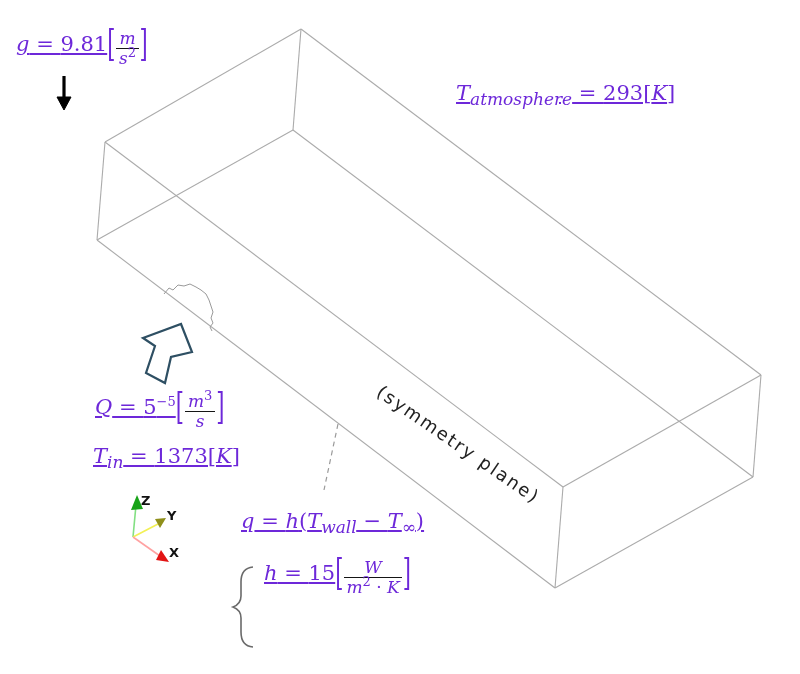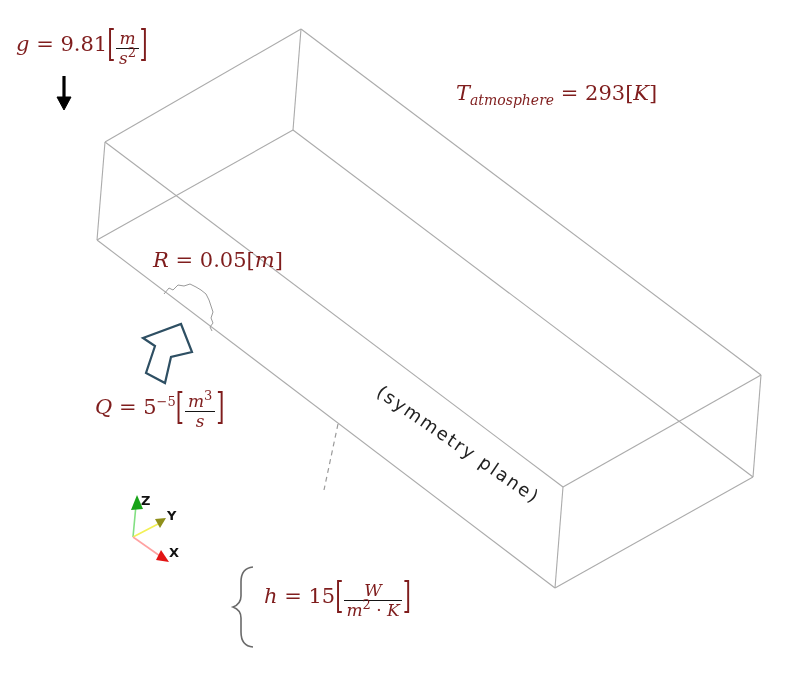--- a/index.html
+++ b/index.html
@@ -1,21 +1,21 @@
 <!DOCTYPE html>
 <html><head>
 <meta charset="utf-8">
 <style>
   html,body{margin:0;padding:0;background:#fff;}
   .canvas{position:relative;width:800px;height:674px;background:#ffffff;overflow:hidden;
           font-family:"DejaVu Serif", serif;color:#1a1a1a;}
   .layer{position:absolute;left:0;top:0;}
-  .eq{position:absolute;font-size:21px;line-height:1;white-space:nowrap;color:#7f1d1d;}
+  .eq{position:absolute;font-size:21px;line-height:1;white-space:nowrap;color:#6d28d9;text-decoration:underline;}
   .var{font-style:italic;}
-  .eq sub{font-size:14px;font-style:italic;line-height:0;}
+  .eq sub{font-size:17px;font-style:italic;line-height:0;}
   .eq sup{font-size:13px;line-height:0;}
   .frac{display:inline-block;vertical-align:-13px;text-align:center;font-size:17px;line-height:1.12;margin:0 1px;}
   .frac .num{display:block;border-bottom:1.4px solid #151515;padding:0 3px;}
   .frac .den{display:block;padding:0 2px;}
   .br{display:inline-block;transform:scaleY(1.8);transform-origin:50% 54%;}
   .sym{position:absolute;left:385px;top:381px;font-family:"DejaVu Sans", sans-serif;
        font-size:18px;letter-spacing:2px;color:#222;transform:rotate(34.5deg);
        transform-origin:0 0;white-space:nowrap;}
   .axis-label{position:absolute;font-family:"DejaVu Sans", sans-serif;font-weight:bold;
        font-size:13px;color:#111;line-height:1;}
@@ -66,31 +66,34 @@
   </svg>
 
   <div class="eq" style="left:16px;top:29px;">
     <span class="var">g</span><span> = </span><span>9.81</span><span class="br">[</span><span class="frac"><span class="num var">m</span><span class="den"><span class="var">s</span><sup style="font-style:normal">2</sup></span></span><span class="br">]</span>
   </div>
 
   <div class="eq" style="left:456px;top:83px;">
     <span class="var">T</span><sub>atmosphere</sub><span> = </span><span>293[</span><span class="var">K</span><span>]</span>
   </div>
 
-  <div class="eq" style="left:153px;top:250px;">
-    <span class="var">R</span><span> = </span><span>0.05[</span><span class="var">m</span><span>]</span>
-  </div>
 
   <div class="eq" style="left:95px;top:392px;">
     <span class="var">Q</span><span> = </span><span>5</span><sup>−5</sup><span class="br">[</span><span class="frac"><span class="num"><span class="var">m</span><sup style="font-style:normal">3</sup></span><span class="den var">s</span></span><span class="br">]</span>
   </div>
 
+  <div class="eq" style="left:93px;top:446px;">
+    <span class="var">T</span><sub>in</sub><span> = </span><span>1373[</span><span class="var">K</span><span>]</span>
+  </div>
 
+  <div class="eq" style="left:241px;top:511px;">
+    <span class="var">q</span><span> = </span><span class="var">h</span><span>(</span><span class="var">T</span><sub>wall</sub><span> − </span><span class="var">T</span><sub style="font-style:normal">∞</sub><span>)</span>
+  </div>
 
-  <div class="eq" style="left:264px;top:558px;margin-top:23px;">
+  <div class="eq" style="left:264px;top:558px;">
     <span class="var">h</span><span> = </span><span>15</span><span class="br">[</span><span class="frac"><span class="num var">W</span><span class="den"><span class="var">m</span><sup style="font-style:normal">2</sup><span> · </span><span class="var">K</span></span></span><span class="br">]</span>
   </div>
 
 
   <div class="sym">(symmetry plane)</div>
 
   <span class="axis-label" style="left:141px;top:494px;">Z</span>
   <span class="axis-label" style="left:167px;top:509px;">Y</span>
   <span class="axis-label" style="left:169px;top:546px;">X</span>
 

